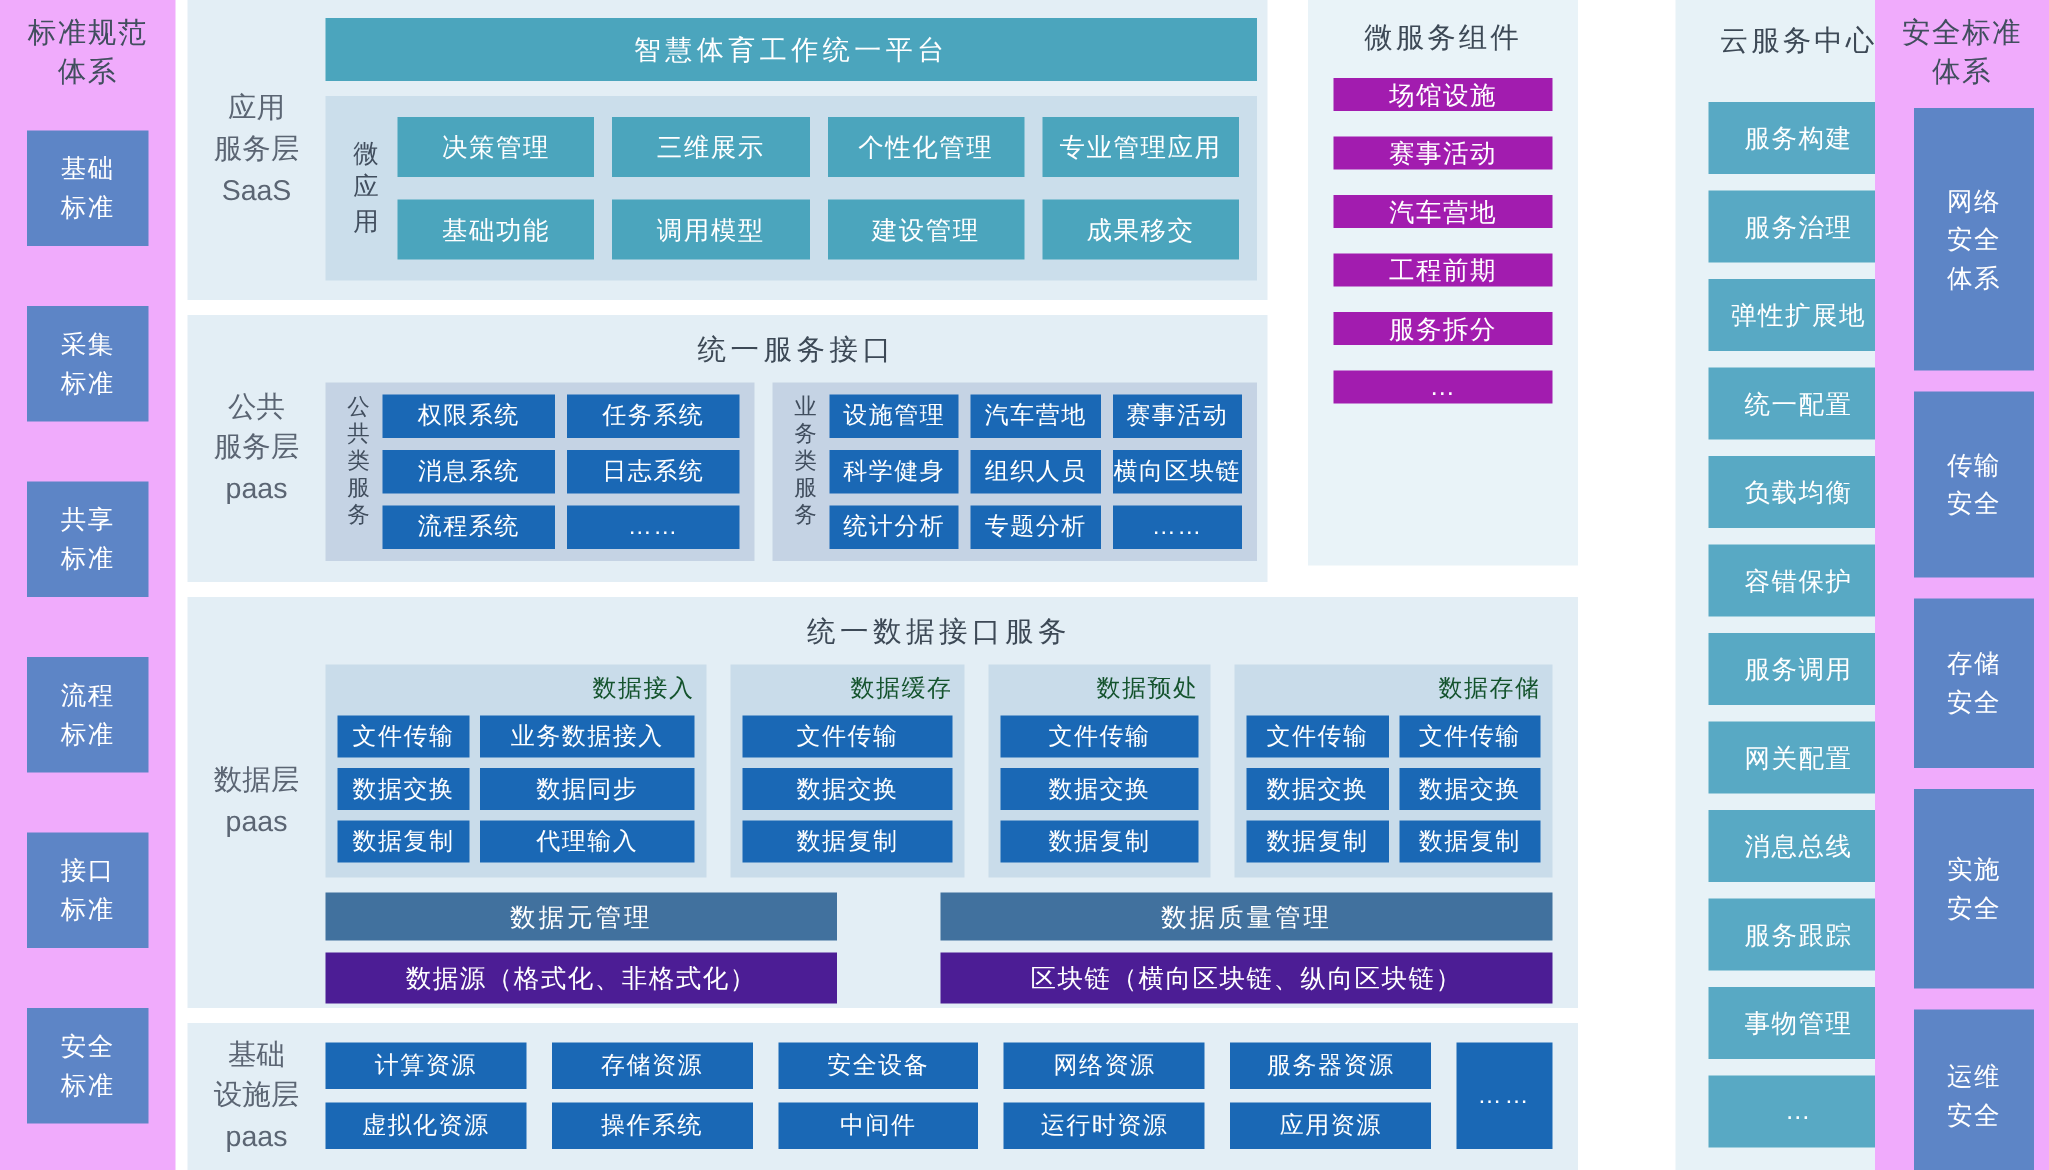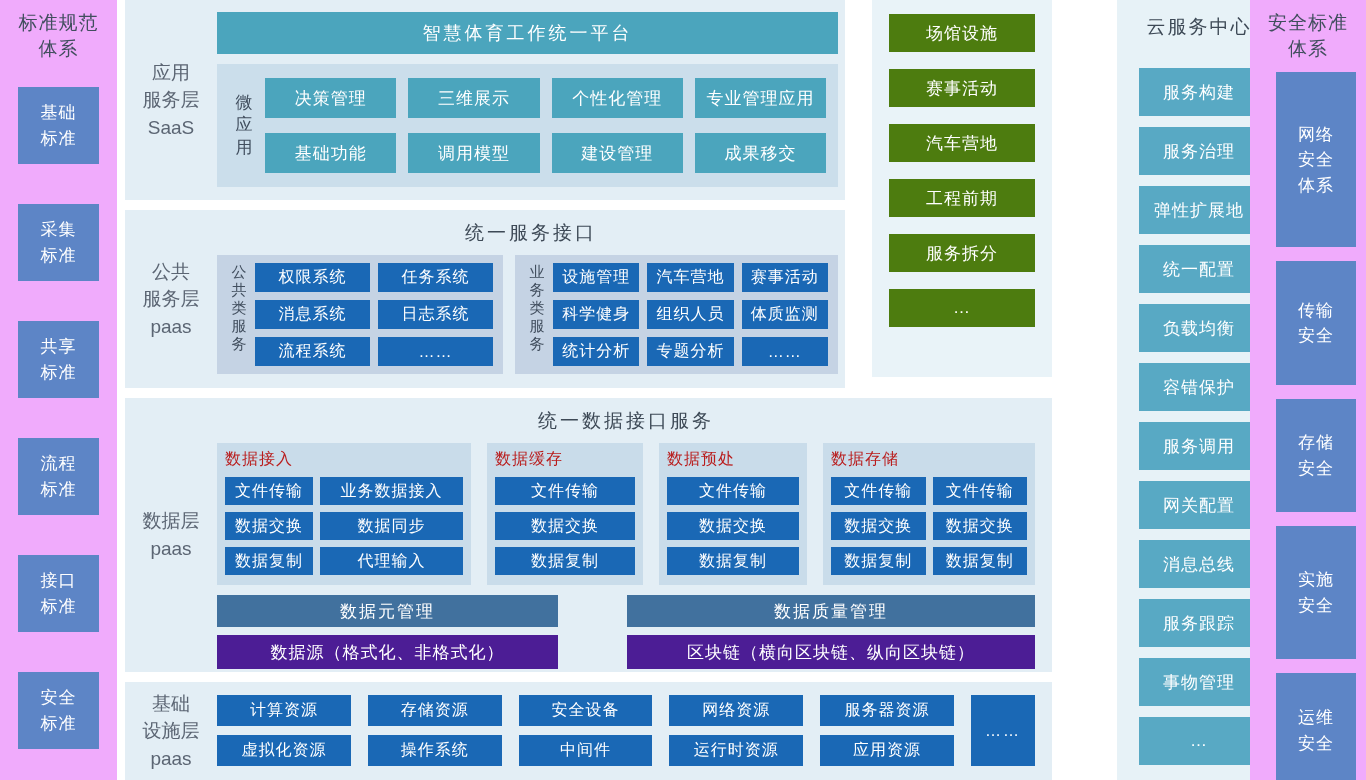--- a/index.html
+++ b/index.html
@@ -61,21 +61,21 @@
               justify-content:center; height:29px; letter-spacing:1px; white-space:nowrap; }
 
   
   #data-panel .panel-content { padding-right:17px; }
   .groups-row { display:flex; gap:16px; margin-top:9px; }
   .group { background:#c9dcea; padding:6px 8px 10px; }
   #group-access  { width:238px; flex:0 0 238px; }
   #group-cache   { width:140px; flex:0 0 140px; }
   #group-preproc { width:132px; flex:0 0 132px; }
   #group-storage { flex:1; }
-  .group-title { text-align:left; font-size:16px; color:#b91c1c; margin-bottom:7px; letter-spacing:1px; }
+  .group-title { text-align:right; font-size:16px; color:#14532d; margin-bottom:7px; letter-spacing:1px; }
   .group-grid { display:grid; gap:7px; }
   #group-access .group-grid { grid-template-columns:88px 1fr; }
   #group-cache .group-grid, #group-preproc .group-grid { grid-template-columns:1fr; }
   #group-storage .group-grid { grid-template-columns:1fr 1fr; }
   .group .blue-btn { height:28px; }
   .bars-row { display:flex; margin-top:10px; }
   .bars-row.second { margin-top:8px; }
   .bar-left { width:341px; flex:0 0 341px; }
   .bar-right { flex:1; margin-left:69px; }
   .slate-bar { height:32px; background:#41719e; color:#fff; font-size:17px; display:flex;
@@ -87,21 +87,21 @@
   .infra-grid { margin:13px 17px 0 0; display:grid; grid-template-columns:repeat(5,1fr) 64px;
                 grid-template-rows:31px 31px; gap:9px 17px; }
   .infra-grid .blue-btn { height:auto; }
   .more-tall { grid-column:6; grid-row:1 / 3; background:#1a68b5; color:#fff; display:flex;
                align-items:center; justify-content:center; font-size:16px; letter-spacing:2px; }
 
   
   #micro-panel { position:absolute; left:872px; top:0; width:180px; height:377px; background:#e9f3f8; }
   .col-title { text-align:center; font-size:19px; color:#3d4956; padding-top:12px; letter-spacing:2px; }
   .micro-btns { display:flex; flex-direction:column; gap:17px; margin:14px 17px 0; }
-  .micro-btn { height:38px; background:#4d7c0f; color:#fff; font-size:17px; display:flex;
+  .micro-btn { height:22px; background:#a21caf; color:#fff; font-size:17px; display:flex;
                align-items:center; justify-content:center; letter-spacing:1px; }
 
   
   #cloud-panel { position:absolute; left:1117px; top:0; width:164px; height:780px; background:#e7f2f7; }
   #cloud-panel .col-title { padding-top:14px; }
   .cloud-btns { display:flex; flex-direction:column; gap:11px; margin:28px 22px 0; }
   .cloud-btn { height:48px; background:#58a9c4; color:#fff; font-size:17px; display:flex;
                align-items:center; justify-content:center; letter-spacing:1px; }
 </style>
 </head>
@@ -181,21 +181,21 @@
 务
 类
 服
 务</div>
             <div class="sp-grid cols3">
               <div class="blue-btn">设施管理</div>
               <div class="blue-btn">汽车营地</div>
               <div class="blue-btn">赛事活动</div>
               <div class="blue-btn">科学健身</div>
               <div class="blue-btn">组织人员</div>
-              <div class="blue-btn">体质监测</div>
+              <div class="blue-btn">横向区块链</div>
               <div class="blue-btn">统计分析</div>
               <div class="blue-btn">专题分析</div>
               <div class="blue-btn">……</div>
             </div>
           </div>
         </div>
       </div>
     </div>
 
     <div id="data-panel" class="panel">
@@ -271,20 +271,21 @@
           <div class="blue-btn">中间件</div>
           <div class="blue-btn">运行时资源</div>
           <div class="blue-btn">应用资源</div>
         </div>
       </div>
     </div>
 
   </div>
 
   <div id="micro-panel">
+    <div class="col-title">微服务组件</div>
     <div class="micro-btns">
       <div class="micro-btn">场馆设施</div>
       <div class="micro-btn">赛事活动</div>
       <div class="micro-btn">汽车营地</div>
       <div class="micro-btn">工程前期</div>
       <div class="micro-btn">服务拆分</div>
       <div class="micro-btn">…</div>
     </div>
   </div>
 

